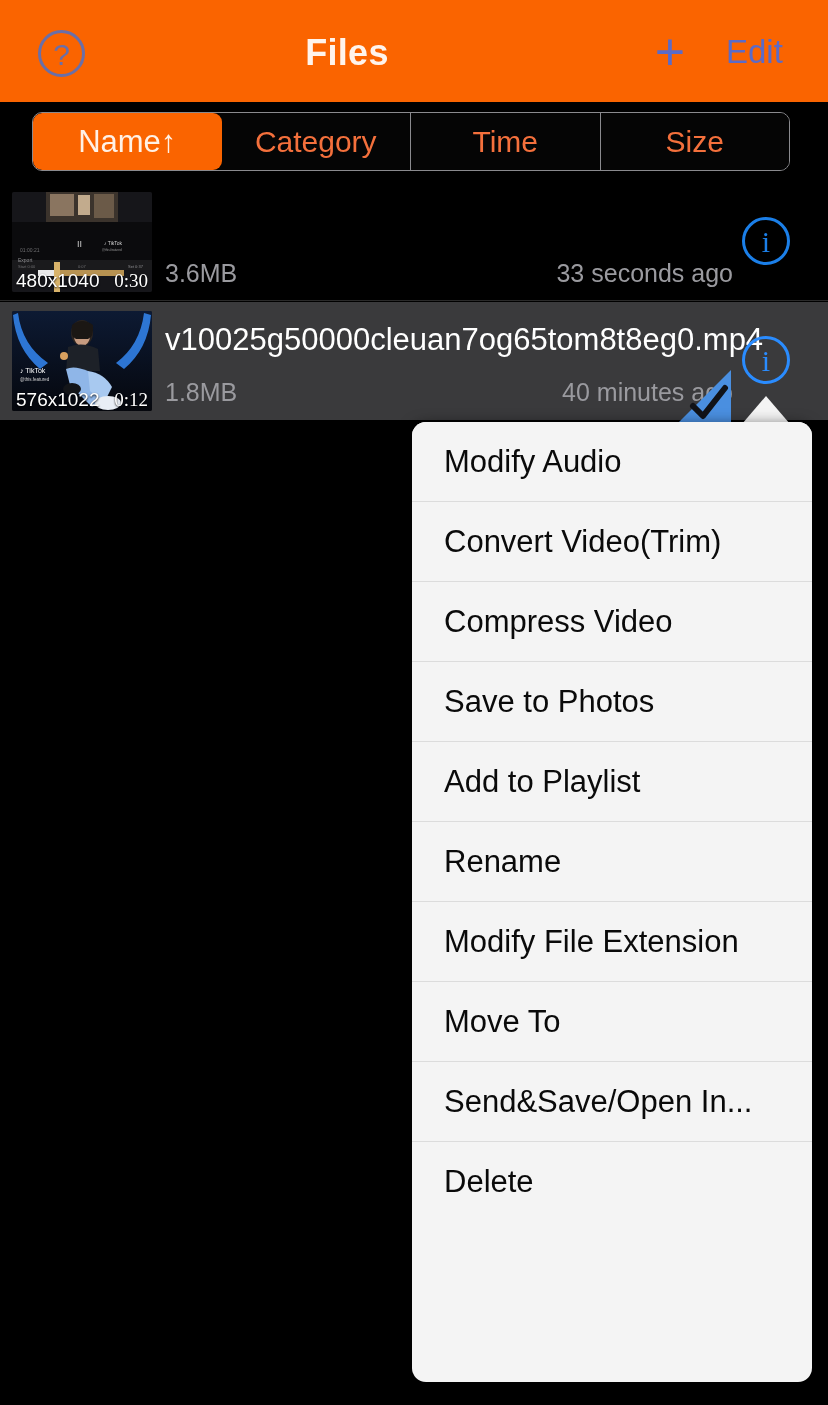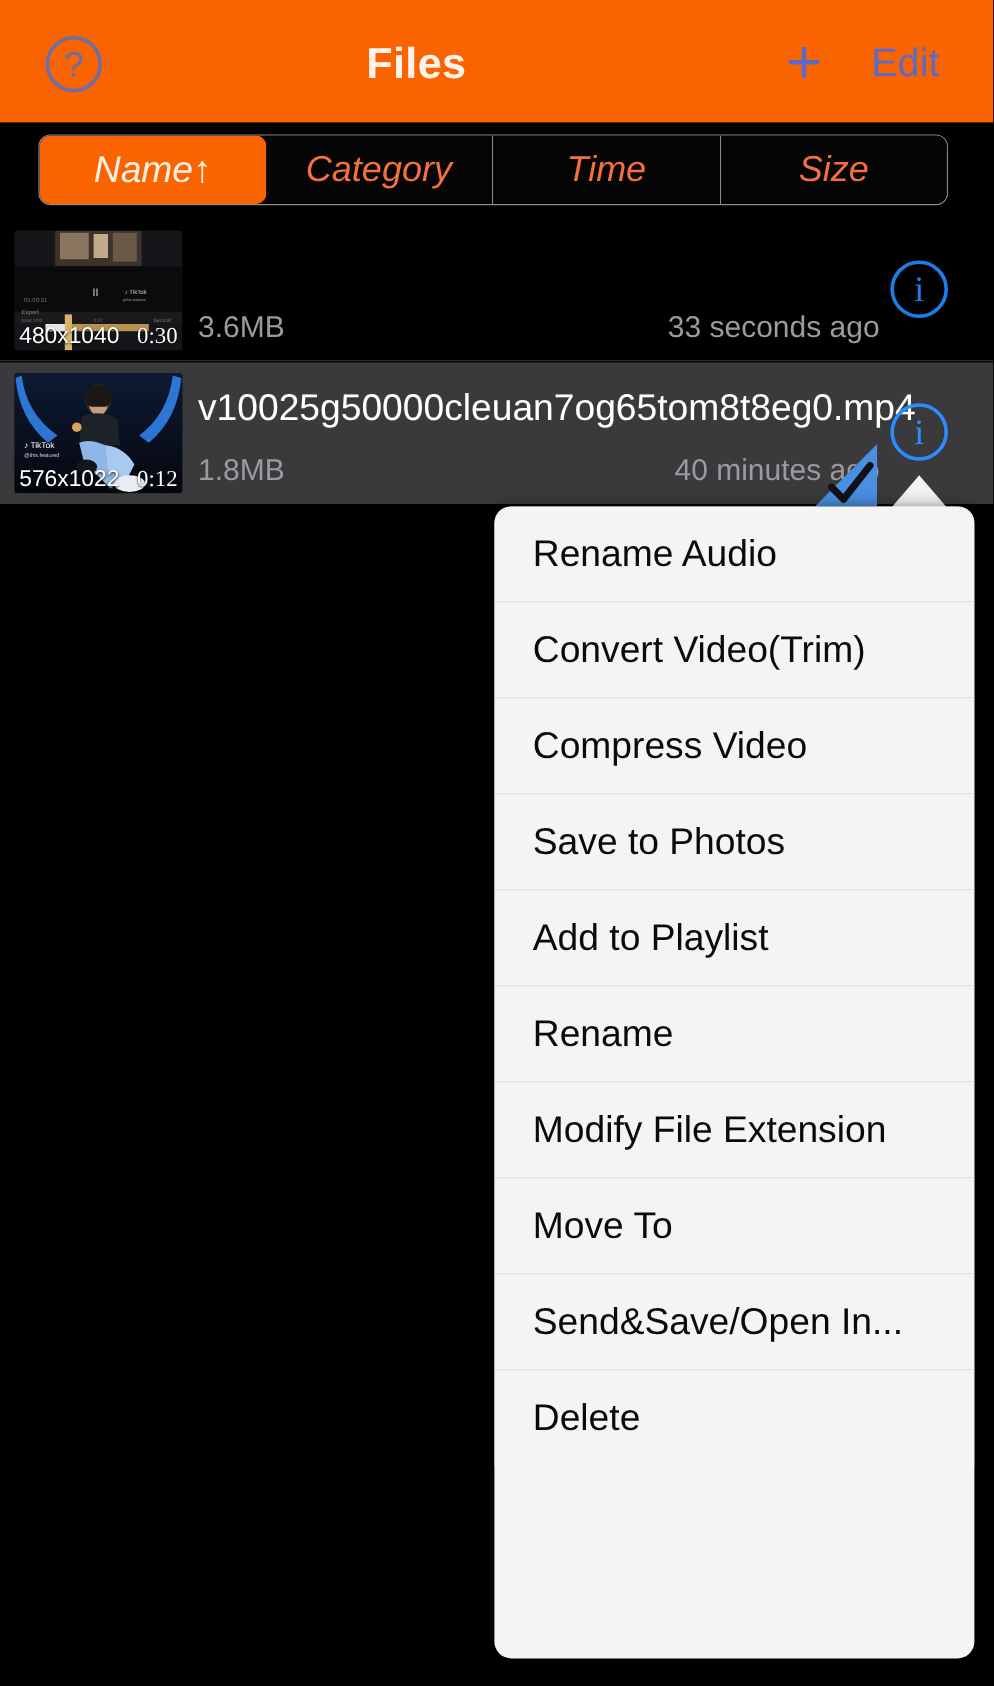--- a/index.html
+++ b/index.html
@@ -85,21 +85,20 @@
   .seg {
     flex: 1 1 0;
     display: flex;
     align-items: center;
     justify-content: center;
     font-size: 30px;
     color: #F4703C;
     border-right: 1px solid #8a8a8e;
     background: #050505;
     box-sizing: border-box;
-    font-style: italic;
   }
   .seg:last-child { border-right: none; }
   .seg.active {
     background: #FA6400;
     color: #FFF1E6;
     border-radius: 9px;
     border-right: none;
     font-size: 31px;
   }
 
@@ -304,21 +303,21 @@
     <div class="info-btn bright">i</div>
   </div>
 
   <svg id="sel-flag" viewBox="0 0 52 52">
     <path d="M52 0 L52 52 L0 52 Z" fill="#4a8fe0"></path>
     <path d="M14 36 L24 46 L46 18" stroke="#111318" stroke-width="6" fill="none" stroke-linecap="round" stroke-linejoin="round"></path>
   </svg>
 
   <div id="popup-arrow"></div>
   <div id="popup">
-    <div class="menu-item">Rename Audio</div>
+    <div class="menu-item">Modify Audio</div>
     <div class="menu-item">Convert Video(Trim)</div>
     <div class="menu-item">Compress Video</div>
     <div class="menu-item">Save to Photos</div>
     <div class="menu-item">Add to Playlist</div>
     <div class="menu-item">Rename</div>
     <div class="menu-item">Modify File Extension</div>
     <div class="menu-item">Move To</div>
     <div class="menu-item">Send&amp;Save/Open In...</div>
     <div class="menu-item">Delete</div>
   </div>

